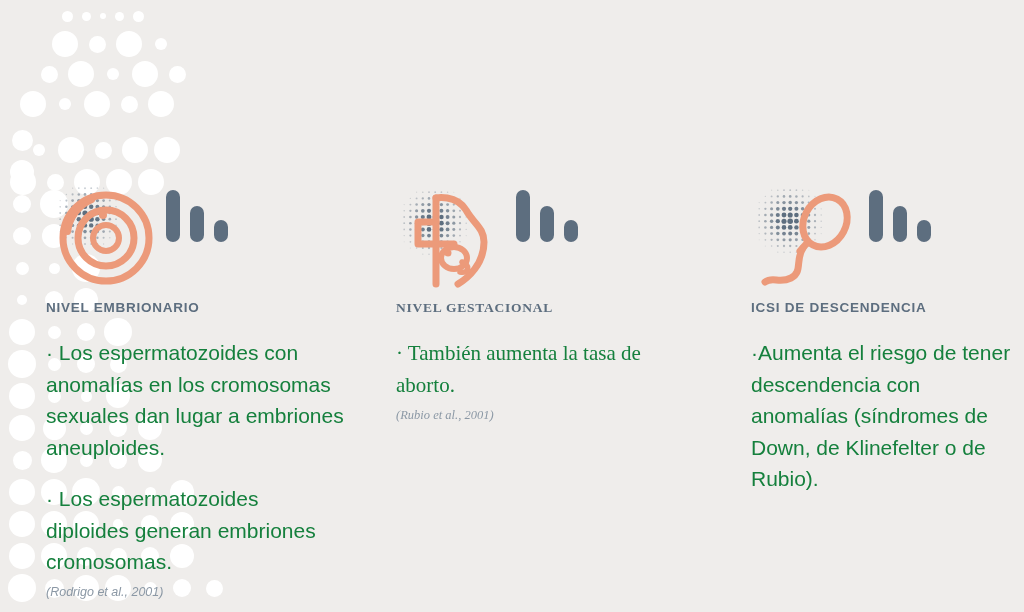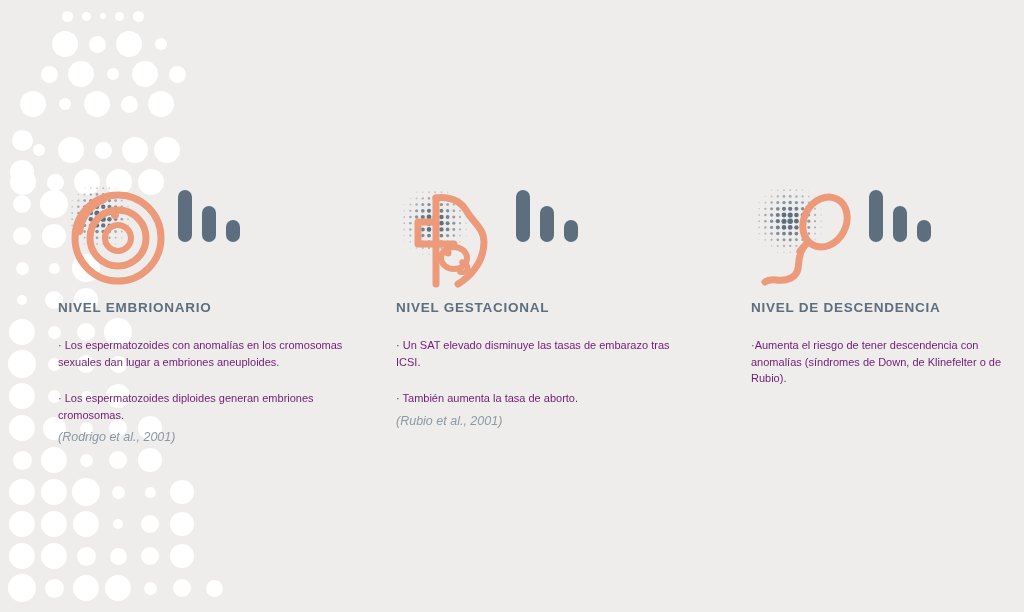--- a/index.html
+++ b/index.html
@@ -84,22 +84,22 @@
     position: absolute;
     left: 0;
     top: 180px;
     width: 1024px;
     height: 420px;
   }
   .column {
     position: absolute;
     top: 0;
   }
-  .col-0 { left: 58px;  width: 300px; }
-  .col-1 { left: 396px; width: 300px; }
+  .col-0 { left: 46px;  width: 300px; }
+  .col-1 { left: 396px; width: 300px; font-family: Liberation Serif, serif; }
   .col-2 { left: 751px; width: 262px; }
 
   .icon-row {
     height: 120px;
     position: relative;
   }
   .icon-art {
     position: absolute;
     left: 0;
     top: 0;
@@ -107,23 +107,23 @@
 
   .col-title {
     font-size: 13.5px;
     font-weight: bold;
     letter-spacing: 0.75px;
     color: #5d6e7f;
     margin: 0 0 22px 0;
     white-space: nowrap;
   }
   .bullet {
-    font-size: 11px;
+    font-size: 21px;
     line-height: 1.5;
-    color: #701a75;
+    color: #15803d;
     margin: 0 0 20px 0;
   }
   .bullet:last-of-type { margin-bottom: 6px; }
   .citation {
     font-size: 12.5px;
     font-style: italic;
     color: #8b98a5;
     margin: -14px 0 0 0;
     line-height: 1.3;
   }
@@ -454,21 +454,20 @@
               <path d="M40 42 L22 42 L22 64 L58 64" fill="none" stroke="#ec9a7a" stroke-width="7" stroke-linecap="round" stroke-linejoin="round"></path>
               <ellipse cx="58" cy="78" rx="13" ry="11" fill="none" stroke="#ec9a7a" stroke-width="6"></ellipse>
               <circle cx="52" cy="73" r="3.5" fill="#ec9a7a"></circle>
               <path d="M66 82 C 74 84, 74 94, 64 92" fill="none" stroke="#ec9a7a" stroke-width="5.5" stroke-linecap="round"></path>
               <rect x="120" y="10" width="14" height="52" rx="7" fill="#5d6e7f"></rect>
               <rect x="144" y="26" width="14" height="36" rx="7" fill="#5d6e7f"></rect>
               <rect x="168" y="40" width="14" height="22" rx="7" fill="#5d6e7f"></rect>
             </svg></div>
         </div>
         <div class="col-title">NIVEL GESTACIONAL</div>
-        <div class="bullet">·  Un SAT elevado disminuye las tasas de embarazo tras ICSI.</div>
         <div class="bullet">·  También aumenta la tasa de aborto.</div>
         <div class="citation">(Rubio et al., 2001)</div>
       </div>
       <div class="column col-2">
         <div class="icon-row">
           <div class="icon-art"><svg xmlns="http://www.w3.org/2000/svg" width="200" height="115" viewBox="0 0 200 115">
               <g>
                 <circle cx="20.6" cy="10.2" r="0.60" fill="#5d6e7f" opacity="0.20"></circle>
                 <circle cx="26.8" cy="10.2" r="0.78" fill="#5d6e7f" opacity="0.28"></circle>
                 <circle cx="33.0" cy="10.2" r="0.89" fill="#5d6e7f" opacity="0.33"></circle>
@@ -575,18 +574,18 @@
                 <circle cx="51.6" cy="72.2" r="0.57" fill="#5d6e7f" opacity="0.18"></circle>
               </g>
               <ellipse cx="74" cy="42" rx="21" ry="26" transform="rotate(28 74 42)" fill="none" stroke="#ec9a7a" stroke-width="7"></ellipse>
               <path d="M57 62 L49 71" fill="none" stroke="#ec9a7a" stroke-width="7" stroke-linecap="round"></path>
               <path d="M52 68 C 44 80, 52 92, 40 98 C 28 104, 22 96, 14 102" fill="none" stroke="#ec9a7a" stroke-width="7" stroke-linecap="round"></path>
               <rect x="118" y="10" width="14" height="52" rx="7" fill="#5d6e7f"></rect>
               <rect x="142" y="26" width="14" height="36" rx="7" fill="#5d6e7f"></rect>
               <rect x="166" y="40" width="14" height="22" rx="7" fill="#5d6e7f"></rect>
             </svg></div>
         </div>
-        <div class="col-title">NIVEL DE DESCENDENCIA</div>
+        <div class="col-title">ICSI DE DESCENDENCIA</div>
         <div class="bullet">·Aumenta el riesgo de tener descendencia con anomalías (síndromes de Down, de Klinefelter o de Rubio).</div>
       </div>
     </div>
 
 </div>
 
 </body></html>

